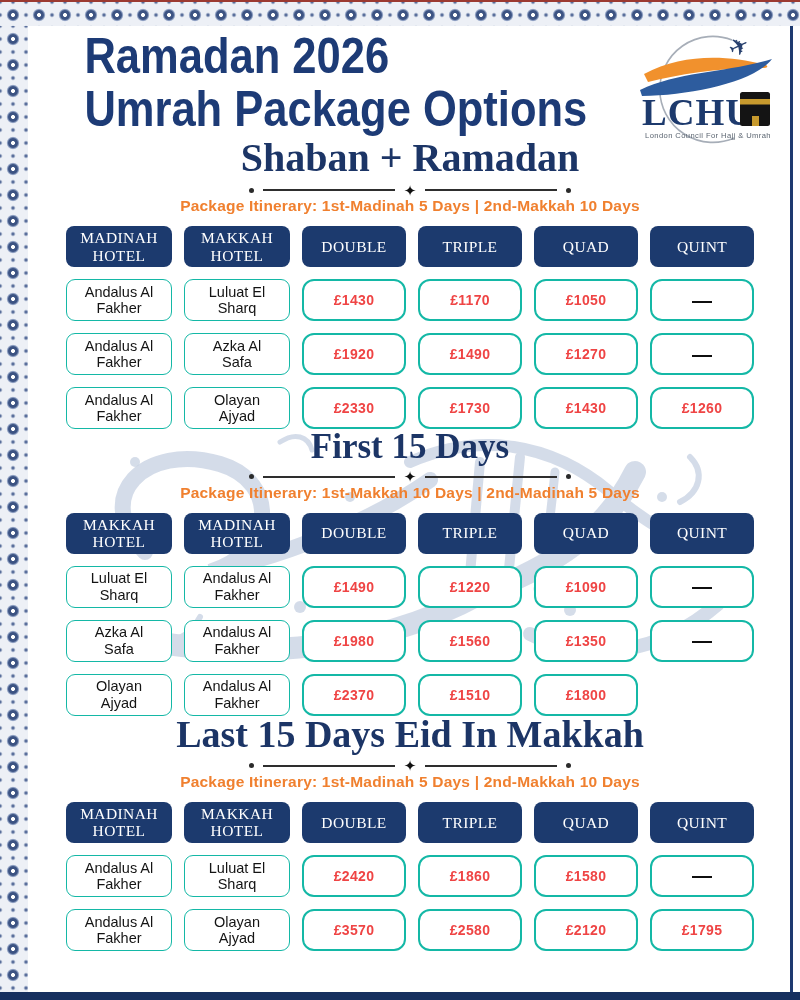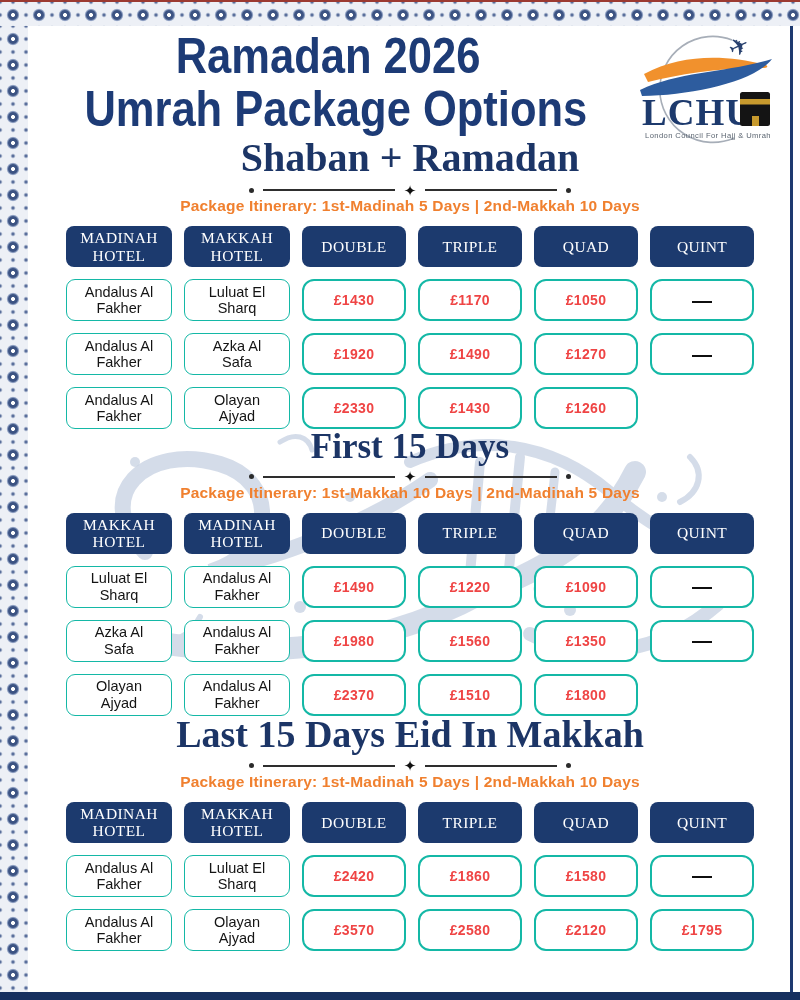--- a/index.html
+++ b/index.html
@@ -16,21 +16,21 @@
       radial-gradient(circle, #5a6f9c 1.5px, rgba(90,111,156,0) 2.2px);
     background-size:26px 26px,26px 26px,13px 13px;
     background-position:0 0,0 0,6.5px 6.5px;
   }
   .border-top{position:absolute;top:0;left:0;width:800px;height:26px;border-top:2px solid #9c3a31;box-sizing:border-box;}
   .border-left{position:absolute;top:26px;left:0;width:28px;height:966px;}
   .edge-right{position:absolute;top:26px;right:7px;width:3px;background:#1e3a70;height:966px;}
   .footer-bar{position:absolute;left:0;bottom:0;width:800px;height:8px;background:#16305f;}
 
   
-  .main-title{position:absolute;top:30px;left:48px;width:560px;text-align:center;
+  .main-title{position:absolute;top:30px;left:48px;width:560px;
     color:#1d3b76;font-weight:800;font-size:50px;line-height:1.06;letter-spacing:0;}
   .main-title .tline{display:block;transform:scaleX(0.87);transform-origin:50% 50%;white-space:nowrap;}
   .logo{position:absolute;top:26px;right:8px;width:164px;height:124px;}
 
   
   .sec{position:absolute;left:68px;width:684px;text-align:center;}
   .sec1{top:136px;} .sec2{top:428px;} .sec3{top:714px;}
   .sec-title{font-family:"Liberation Serif",serif;font-weight:700;color:#1c3566;line-height:1.1;}
   .sec1 .sec-title{font-size:40px;}
   .sec2 .sec-title{font-size:35px;}
@@ -144,20 +144,21 @@
         <div class="cell dash">—</div>
         <div class="cell hotel">Andalus Al Fakher</div>
         <div class="cell hotel">Azka Al Safa</div>
         <div class="cell price">£1920</div>
         <div class="cell price">£1490</div>
         <div class="cell price">£1270</div>
         <div class="cell dash">—</div>
         <div class="cell hotel">Andalus Al Fakher</div>
         <div class="cell hotel">Olayan Ajyad</div>
         <div class="cell price">£2330</div>
+        <div class="cell price">£1730</div>
         <div class="cell price">£1430</div>
         <div class="cell price">£1260</div>
       </div>
   </div>
 
   <div class="sec sec2">
     <div class="sec-title">First 15 Days</div>
     <div class="divider">
       <span class="dot"></span>
         <span class="ln"></span>

